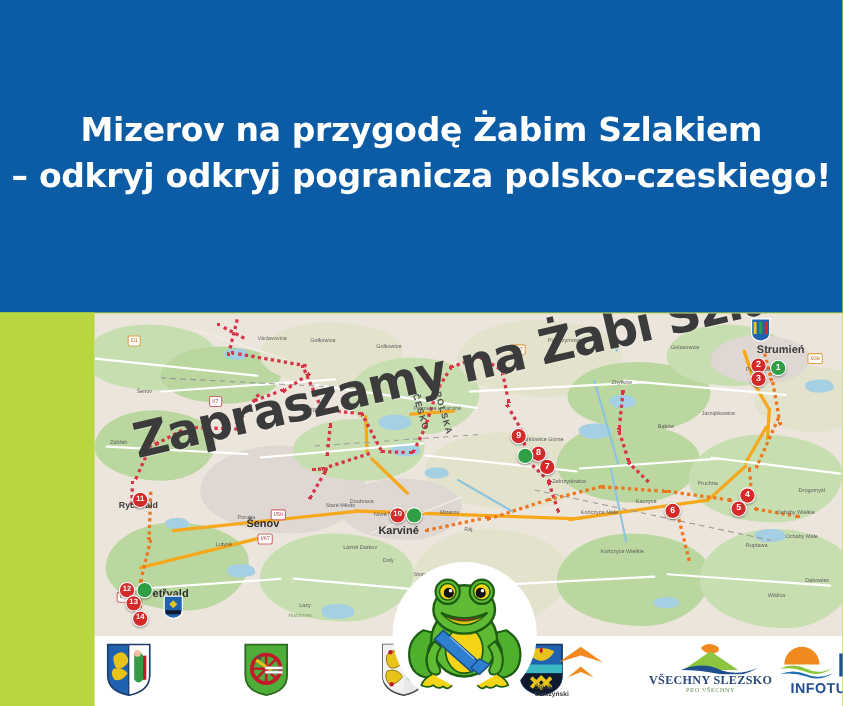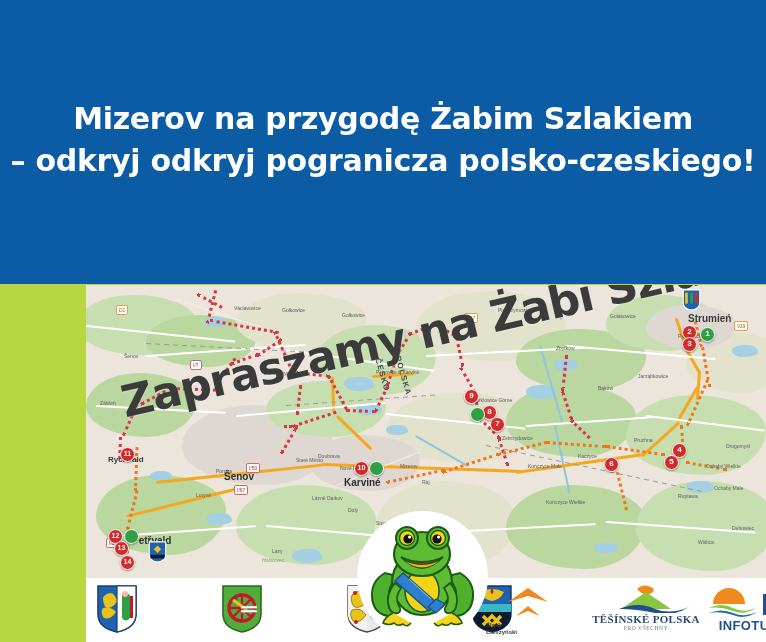--- a/index.html
+++ b/index.html
@@ -448,21 +448,21 @@
         <div>Cieszyński</div>
       </div>
     </div>
 
     <div class="partner" style="left:480px;top:5px;width:160px;">
       <svg width="90" height="30" viewBox="0 0 90 30" style="display:block;margin:0 auto;">
         <path d="M36 6 q6 -6 14 -2 q4 2 2 5 q-3 3 -8 2 q-5 -1 -8 -5z" fill="#f08a1e"></path>
         <path d="M45 9 L70 26 H20 Z" fill="#8cc63f"></path>
         <path d="M18 26 q20 -8 36 0 q16 6 34 -2 q-16 10 -34 6 q-18 -4 -36 -4z" fill="#1f4f8f"></path>
       </svg>
-      <div class="tesin-name">TĚŠÍNSKÉ POLSKA</div>
+      <div class="tesin-name">VŠECHNY SLEZSKO</div>
       <div class="tesin-sub">PRO VŠECHNY</div>
     </div>
 
     <div class="partner" style="left:608px;top:6px;width:110px;">
       <svg width="100" height="34" viewBox="0 0 100 34" style="display:block;margin:0 auto;">
         <path d="M14 20 a16 16 0 0 1 32 0 z" fill="#f08a1e"></path>
         <path d="M10 24 q12 -6 24 0 q12 6 24 -1 q-12 9 -24 4 q-12 -5 -24 -3z" fill="#8cc63f"></path>
         <path d="M10 29 q12 -5 24 0 q12 5 24 -1 q-12 8 -24 3 q-12 -4 -24 -2z" fill="#1f6fb8"></path>
         <path d="M64 10 h4 v3 h4 v-3 h4 v3 h4 v-3 h4 v21 h-20 z" fill="#1f4f8f"></path>
         <rect x="70" y="20" width="8" height="11" rx="4" fill="#ffffff"></rect>

